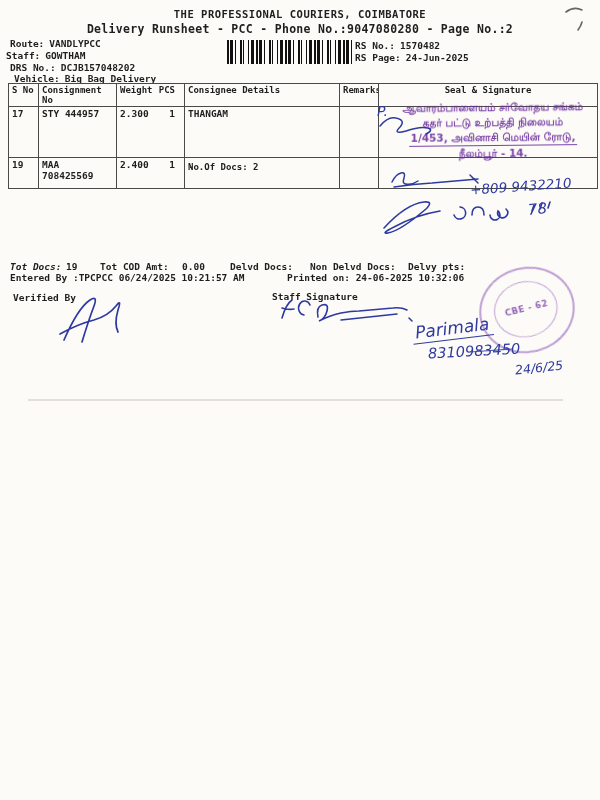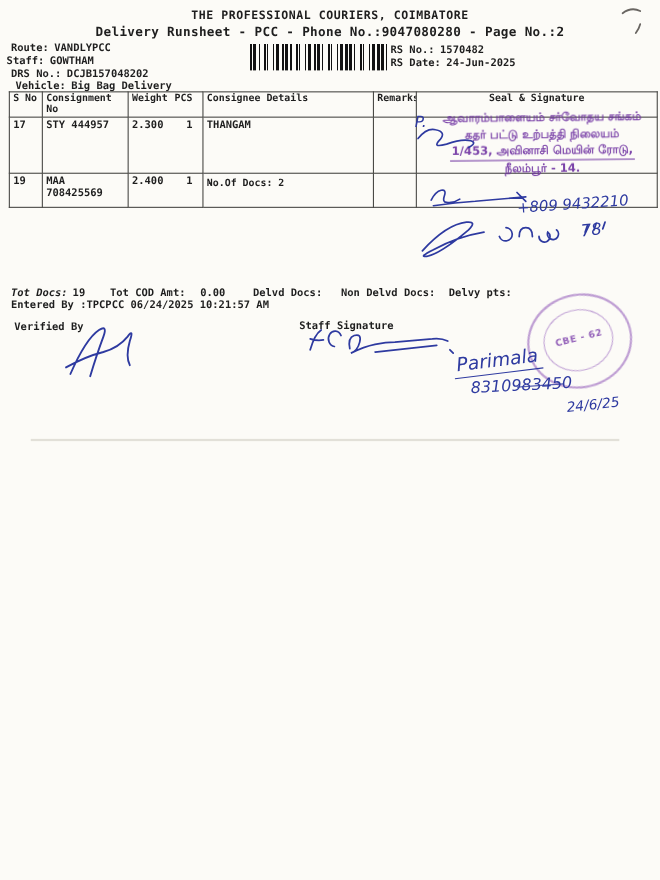--- a/index.html
+++ b/index.html
@@ -87,21 +87,21 @@
   <div class="abs meta" style="left:14px;top:73px;">
     <span>Vehicle:</span><span class="v">Big Bag Delivery</span>
   </div>
 
   <div class="abs barcode"></div>
 
   <div class="abs meta" style="left:355px;top:40px;">
     <span>RS No.:</span><span class="v">1570482</span>
   </div>
   <div class="abs meta" style="left:355px;top:52px;">
-    <span>RS Date:</span><span class="v">24-Jun-2025</span>
+    <span>RS Page:</span><span class="v">24-Jun-2025</span>
   </div>
 
   <table class="sheet">
     <colgroup>
       <col style="width:30px">
         <col style="width:78px">
         <col style="width:68px">
       <col style="width:155px">
         <col style="width:39px">
         <col style="width:219px">
@@ -155,20 +155,21 @@
   </table>
 
   <span class="abs tot" style="left:10px;top:261px;font-style:italic;">Tot Docs:</span>
   <span class="abs tot" style="left:66px;top:261px;">19</span>
   <span class="abs tot" style="left:100px;top:261px;">Tot COD Amt:</span>
   <span class="abs tot" style="left:182px;top:261px;">0.00</span>
   <span class="abs tot" style="left:230px;top:261px;">Delvd Docs:</span>
   <span class="abs tot" style="left:310px;top:261px;">Non Delvd Docs:</span>
   <span class="abs tot" style="left:408px;top:261px;">Delvy pts:</span>
   <span class="abs tot" style="left:10px;top:272px;">Entered By :TPCPCC 06/24/2025 10:21:57 AM</span>
+  <span class="abs tot" style="left:287px;top:272px;">Printed on: 24-06-2025 10:32:06</span>
 
   <span class="abs siglabel" style="left:13px;top:292px;">Verified By</span>
   <span class="abs siglabel" style="left:272px;top:291px;">Staff Signature</span>
 
   <div class="abs stamp16">
     <div>ஆவாரம்பாளையம் சர்வோதய சங்கம்</div>
     <div>கதர் பட்டு உற்பத்தி நிலையம்</div>
     <div><span class="l3">1/453, அவினாசி மெயின் ரோடு,</span></div>
     <div>நீலம்பூர் - 14.</div>
   </div>

